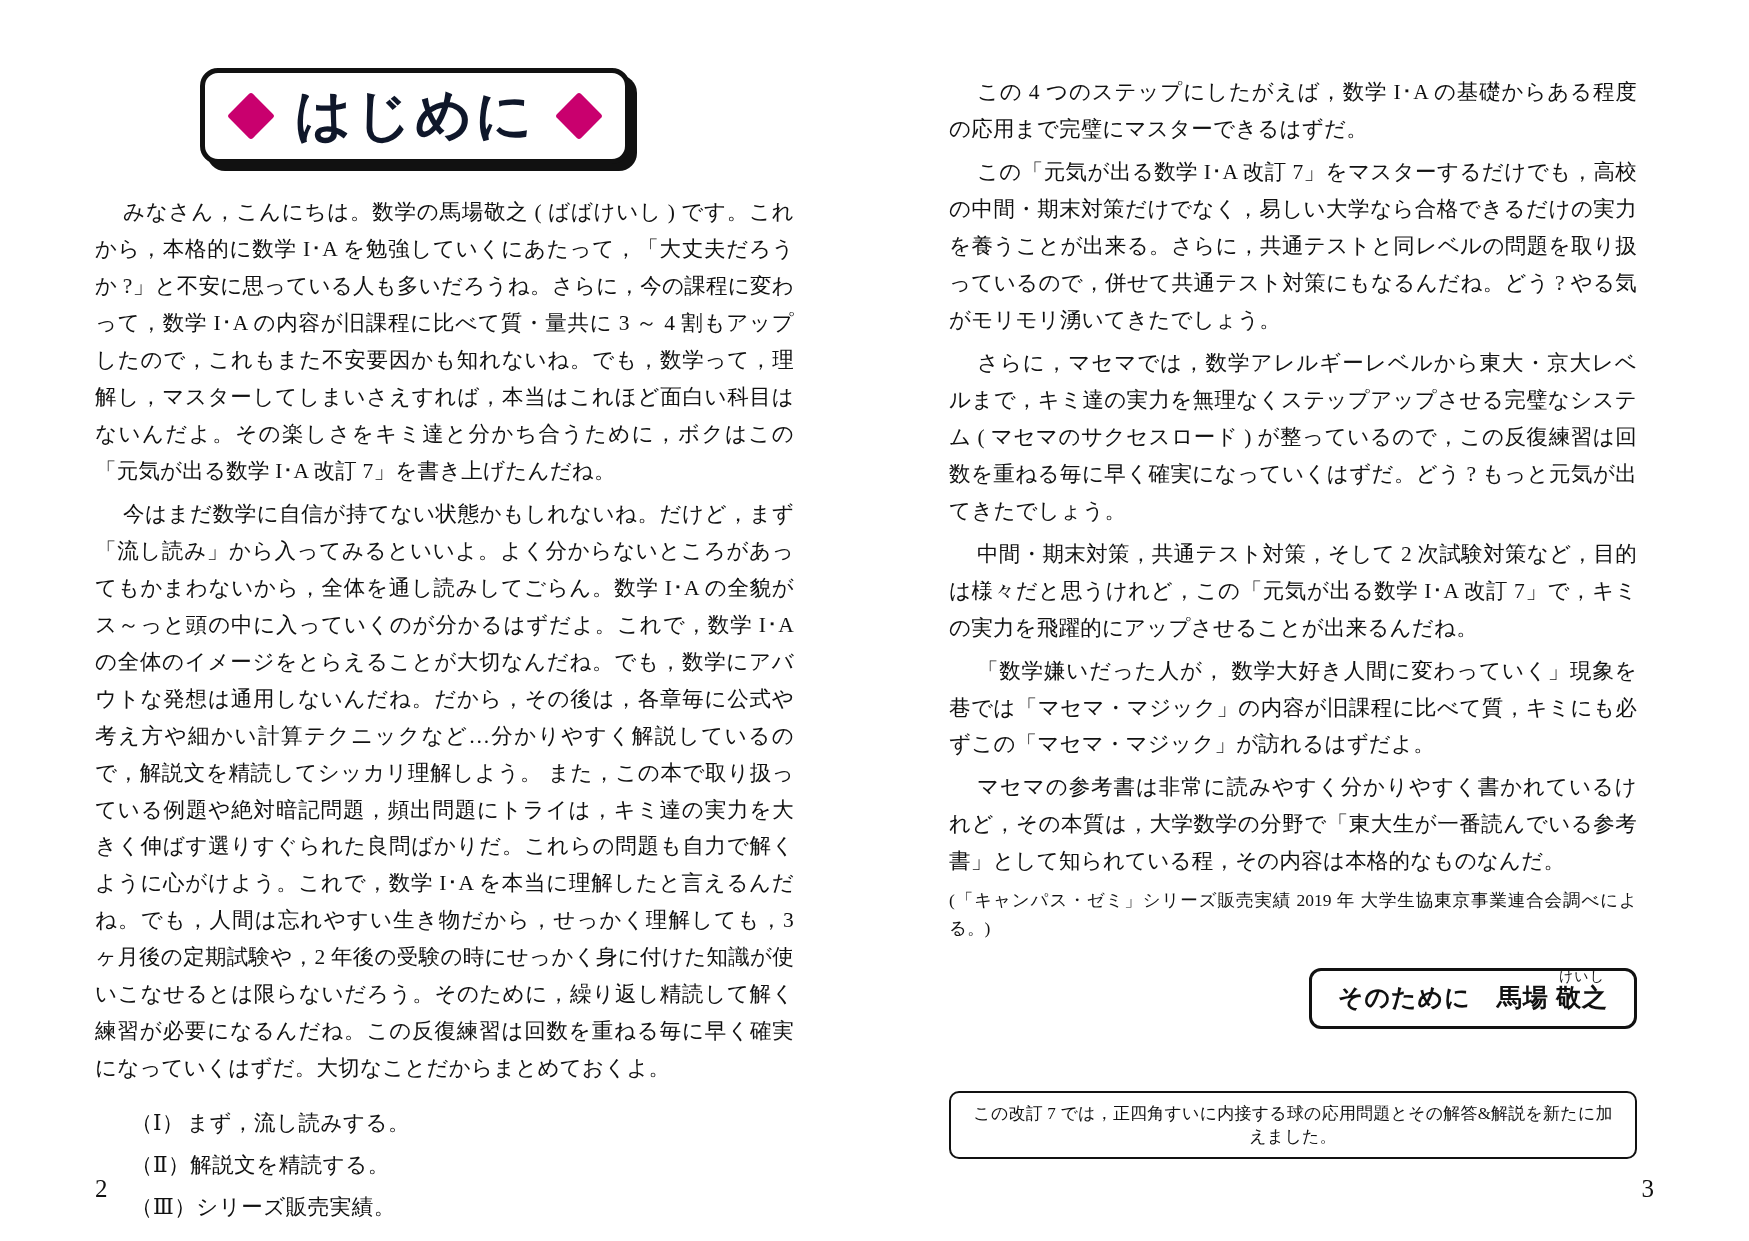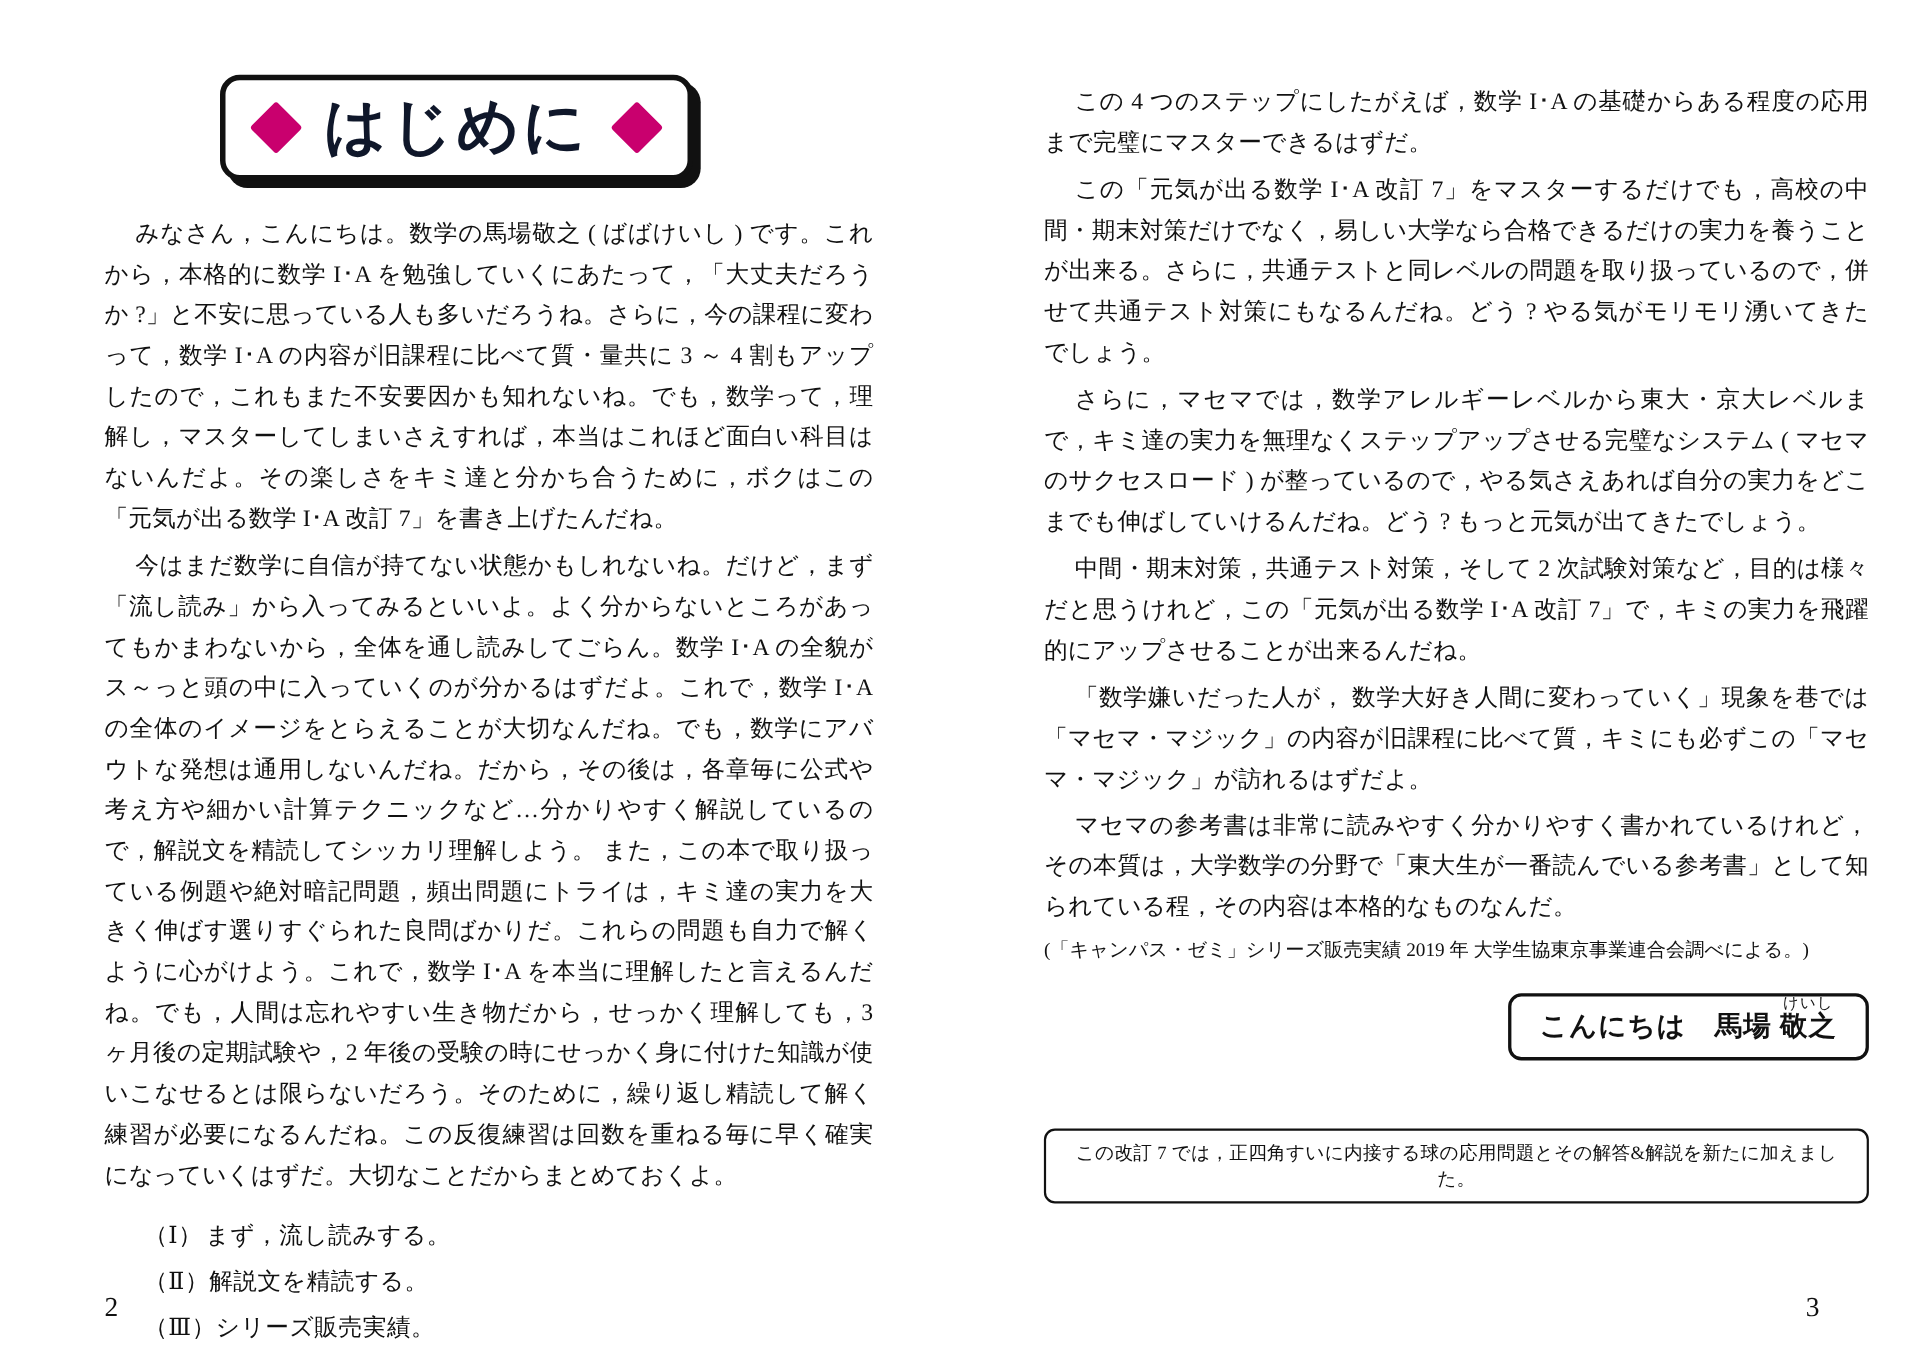--- a/index.html
+++ b/index.html
@@ -24,21 +24,21 @@
     position: relative;
     box-sizing: border-box;
     height: 100%;
   }
   .page-left {
     width: 874px;
     padding: 60px 80px 0 95px;
   }
   .page-right {
     width: 875px;
-    padding: 60px 50px 0 75px;
+    padding: 60px 112px 0 75px;
   }
 
   
   .heading-plate {
     margin: 8px 0 0 105px;
     width: 420px;
     height: 86px;
     border: 5px solid #111;
     border-radius: 18px;
     display: flex;
@@ -178,34 +178,34 @@
 
     <div class="folio folio-left">2</div>
   </div>
 
   <div class="page page-right">
 
     <p class="para indent" style="margin-top:14px;">この 4 つのステップにしたがえば，数学 I･A の基礎からある程度の応用まで完璧にマスターできるはずだ。</p>
 
     <p class="para indent gap">この「元気が出る数学 I･A 改訂 7」をマスターするだけでも，高校の中間・期末対策だけでなく，易しい大学なら合格できるだけの実力を養うことが出来る。さらに，共通テストと同レベルの問題を取り扱っているので，併せて共通テスト対策にもなるんだね。どう ? やる気がモリモリ湧いてきたでしょう。</p>
 
-    <p class="para indent">さらに，マセマでは，数学アレルギーレベルから東大・京大レベルまで，キミ達の実力を無理なくステップアップさせる完璧なシステム ( マセマのサクセスロード ) が整っているので，やる気さえあれば自分の実力をどこまでも伸ばしていけるんだね。どう ? もっと元気が出てきたでしょう。</p>
+    <p class="para indent">さらに，マセマでは，数学アレルギーレベルから東大・京大レベルまで，キミ達の実力を無理なくステップアップさせる完璧なシステム ( マセマのサクセスロード ) が整っているので，この反復練習は回数を重ねる毎に早く確実になっていくはずだ。どう ? もっと元気が出てきたでしょう。</p>
 
     <p class="para indent gap">中間・期末対策，共通テスト対策，そして 2 次試験対策など，目的は様々だと思うけれど，この「元気が出る数学 I･A 改訂 7」で，キミの実力を飛躍的にアップさせることが出来るんだね。</p>
 
     <p class="para indent">「数学嫌いだった人が， 数学大好き人間に変わっていく」現象を巷では「マセマ・マジック」の内容が旧課程に比べて質，キミにも必ずこの「マセマ・マジック」が訪れるはずだよ。</p>
 
     <p class="para indent gap">マセマの参考書は非常に読みやすく分かりやすく書かれているけれど，その本質は，大学数学の分野で「東大生が一番読んでいる参考書」として知られている程，その内容は本格的なものなんだ。</p>
 
     <p class="para small">(「キャンパス・ゼミ」シリーズ販売実績 2019 年 大学生協東京事業連合会調べによる。)</p>
 
 
     <div class="sig-wrap">
       <div class="sig-box">
-        <span>こんにちは</span>
+        <span>そのために</span>
         <span>
           <span>馬場</span><span>&nbsp;</span><span class="ruby-host"><span class="ruby">けいし</span><span>敬之</span></span>
         </span>
       </div>
     </div>
 
     <div class="note-box">この改訂 7 では，正四角すいに内接する球の応用問題とその解答&amp;解説を新たに加えました。</div>
 
     <div class="folio folio-right">3</div>
   </div>

